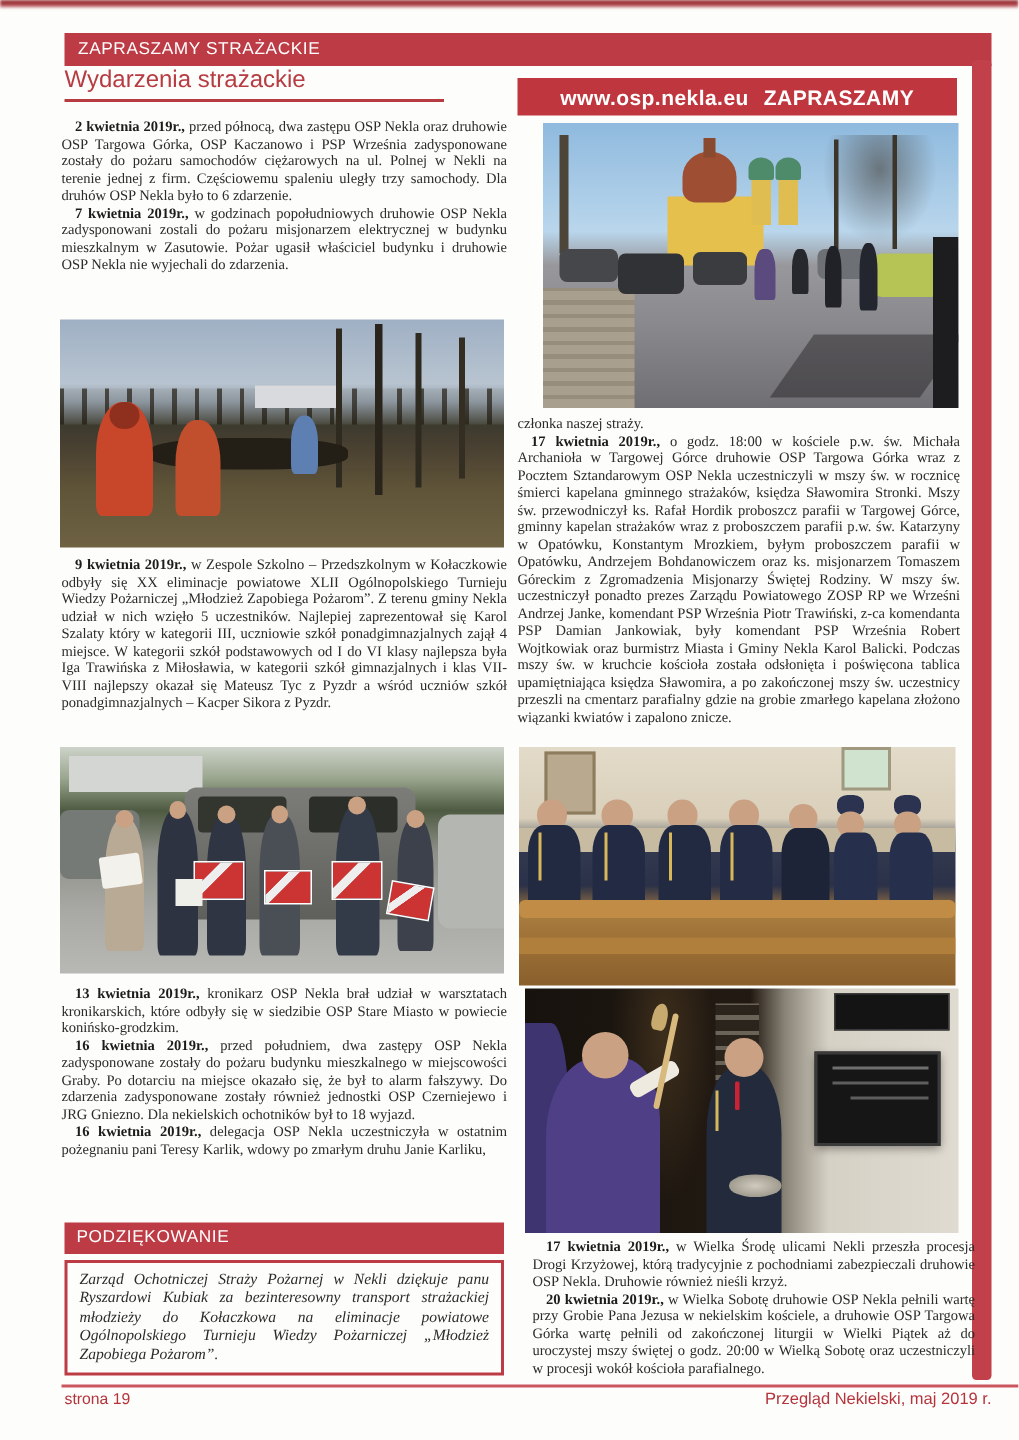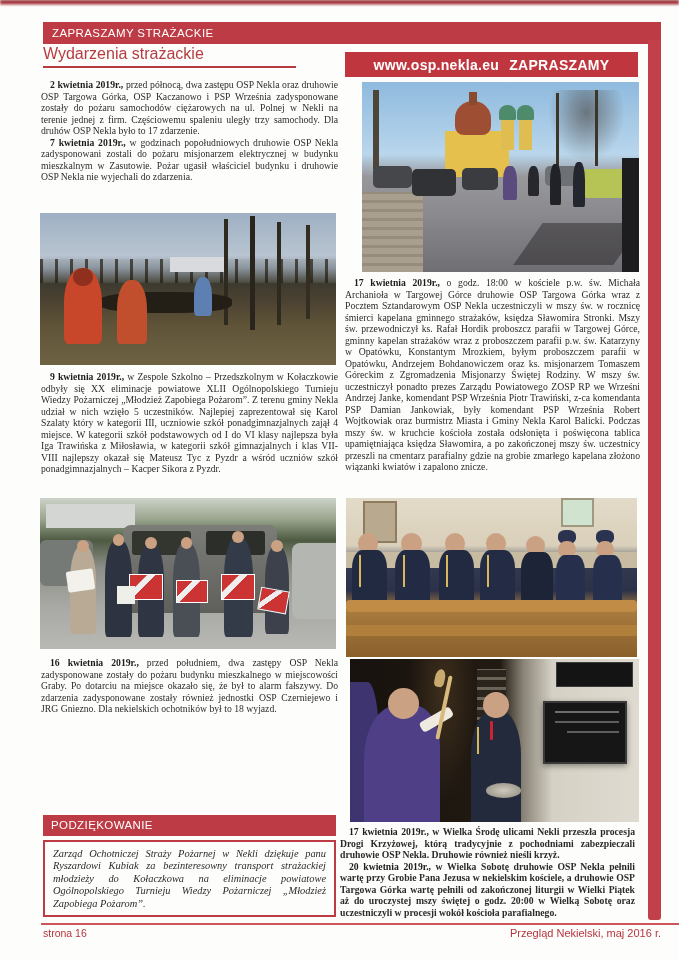--- a/index.html
+++ b/index.html
@@ -49,21 +49,21 @@
 <div class="abs top-strip"></div>
 
 <div class="abs info-bar">
   <span>ZAPRASZAMY STRAŻACKIE</span>
 </div>
 
 <div class="abs section-title">Wydarzenia strażackie</div>
 <div class="abs title-underline"></div>
 
 <div class="abs tblock" style="left:41px;top:79px;">
-  <p><b>2 kwietnia 2019r.,</b><span> przed północą, dwa zastępu OSP Nekla oraz druhowie OSP Targowa Górka, OSP Kaczanowo i PSP Września zadysponowane zostały do pożaru samochodów ciężarowych na ul. Polnej w Nekli na terenie jednej z firm. Częściowemu spaleniu uległy trzy samochody. Dla druhów OSP Nekla było to 17 zdarzenie.</span></p>
+  <p><b>2 kwietnia 2019r.,</b><span> przed północą, dwa zastępu OSP Nekla oraz druhowie OSP Targowa Górka, OSP Kaczanowo i PSP Września zadysponowane zostały do pożaru samochodów ciężarowych na ul. Polnej w Nekli na terenie jednej z firm. Częściowemu spaleniu uległy trzy samochody. Dla druhów OSP Nekla było to 6 zdarzenie.</span></p>
   <p><b>7 kwietnia 2019r.,</b><span> w godzinach popołudniowych druhowie OSP Nekla zadysponowani zostali do pożaru misjonarzem elektrycznej w budynku mieszkalnym w Zasutowie. Pożar ugasił właściciel budynku i druhowie OSP Nekla nie wyjechali do zdarzenia.</span></p>
 </div>
 
 <div class="photo" style="left:40px;top:213px;width:296px;height:152px;
      background:linear-gradient(180deg,#9fb0c4 0%,#b8c4d0 28%,#8f9aa6 36%,#3c3a2e 46%,#4c4232 58%,#5f5438 74%,#6e6243 100%);">
   <div style="left:0;top:30%;width:100%;height:16%;background:repeating-linear-gradient(90deg,rgba(40,35,25,.75) 0 3px,rgba(130,135,130,.2) 3px 15px);"></div>
   <div style="left:44%;top:29%;width:19%;height:10%;background:#d8dade;"></div>
   <div style="left:62%;top:4%;width:4px;height:70%;background:#2e2a20;"></div>
   <div style="left:71%;top:2%;width:5px;height:75%;background:#2a251c;"></div>
   <div style="left:80%;top:6%;width:4px;height:68%;background:#2e2a20;"></div>
@@ -101,21 +101,23 @@
   <div style="left:78%;top:28%;width:4%;height:8%;background:#caa183;border-radius:50%;"></div>
   <div style="left:9%;top:48%;width:9%;height:14%;background:#f2f1ec;border-radius:2px;transform:rotate(-8deg);"></div>
   <div style="left:30%;top:50%;width:11%;height:16%;background:linear-gradient(135deg,#c33 30%,#eee 31% 45%,#c33 46%);border:1px solid #fff;"></div>
   <div style="left:46%;top:54%;width:10%;height:14%;background:linear-gradient(135deg,#c33 30%,#eee 31% 45%,#c33 46%);border:1px solid #fff;"></div>
   <div style="left:61%;top:50%;width:11%;height:16%;background:linear-gradient(135deg,#c33 30%,#eee 31% 45%,#c33 46%);border:1px solid #fff;"></div>
   <div style="left:74%;top:60%;width:9%;height:14%;background:linear-gradient(135deg,#c33 30%,#eee 31% 45%,#c33 46%);border:1px solid #fff;transform:rotate(10deg);"></div>
   <div style="left:26%;top:58%;width:6%;height:12%;background:#efefea;"></div>
 </div>
 
 <div class="abs tblock" style="left:41px;top:657px;">
+  <p><b>13 kwietnia 2019r.,</b><span> kronikarz OSP Nekla brał udział w warsztatach kronikarskich, które odbyły się w siedzibie OSP Stare Miasto w powiecie konińsko-grodzkim.</span></p>
   <p><b>16 kwietnia 2019r.,</b><span> przed południem, dwa zastępy OSP Nekla zadysponowane zostały do pożaru budynku mieszkalnego w miejscowości Graby. Po dotarciu na miejsce okazało się, że był to alarm fałszywy. Do zdarzenia zadysponowane zostały również jednostki OSP Czerniejewo i JRG Gniezno. Dla nekielskich ochotników był to 18 wyjazd.</span></p>
+  <p><b>16 kwietnia 2019r.,</b><span> delegacja OSP Nekla uczestniczyła w ostatnim pożegnaniu pani Teresy Karlik, wdowy po zmarłym druhu Janie Karliku,</span></p>
 </div>
 
 <div class="abs thanks-bar">
   <span>PODZIĘKOWANIE</span>
 </div>
 <div class="abs thanks-box">
   <span>Zarząd Ochotniczej Straży Pożarnej w Nekli dziękuje panu Ryszardowi Kubiak za bezinteresowny transport strażackiej młodzieży do Kołaczkowa na eliminacje powiatowe Ogólnopolskiego Turnieju Wiedzy Pożarniczej „Młodzież Zapobiega Pożarom”.</span>
 </div>
 
 <div class="abs right-bar"></div>
@@ -146,20 +148,21 @@
   <div style="right:22%;top:44%;width:12%;height:11%;background:#6d7075;border-radius:5px;"></div>
   <div style="left:51%;top:44%;width:5%;height:18%;background:#5a4a7e;border-radius:40% 40% 10% 10%;"></div>
   <div style="left:60%;top:44%;width:4%;height:16%;background:#26282e;border-radius:40% 40% 10% 10%;"></div>
   <div style="left:68%;top:43%;width:4%;height:22%;background:#202228;border-radius:40% 40% 10% 10%;"></div>
   <div style="left:76%;top:42%;width:4.5%;height:24%;background:#23262e;border-radius:40% 40% 10% 10%;"></div>
   <div style="left:60%;top:74%;width:36%;height:22%;background:rgba(30,28,30,.45);transform:skewX(-35deg);"></div>
   <div style="right:0;top:40%;width:6%;height:60%;background:#1d1d20;"></div>
 </div>
 
 <div class="abs tblock" style="left:345px;top:277px;width:295px;">
+  <p class="noindent">członka naszej straży.</p>
   <p><b>17 kwietnia 2019r.,</b><span> o godz. 18:00 w kościele p.w. św. Michała Archanioła w Targowej Górce druhowie OSP Targowa Górka wraz z Pocztem Sztandarowym OSP Nekla uczestniczyli w mszy św. w rocznicę śmierci kapelana gminnego strażaków, księdza Sławomira Stronki. Mszy św. przewodniczył ks. Rafał Hordik proboszcz parafii w Targowej Górce, gminny kapelan strażaków wraz z proboszczem parafii p.w. św. Katarzyny w Opatówku, Konstantym Mrozkiem, byłym proboszczem parafii w Opatówku, Andrzejem Bohdanowiczem oraz ks. misjonarzem Tomaszem Góreckim z Zgromadzenia Misjonarzy Świętej Rodziny. W mszy św. uczestniczył ponadto prezes Zarządu Powiatowego ZOSP RP we Wrześni Andrzej Janke, komendant PSP Września Piotr Trawiński, z-ca komendanta PSP Damian Jankowiak, były komendant PSP Września Robert Wojtkowiak oraz burmistrz Miasta i Gminy Nekla Karol Balicki. Podczas mszy św. w kruchcie kościoła została odsłonięta i poświęcona tablica upamiętniająca księdza Sławomira, a po zakończonej mszy św. uczestnicy przeszli na cmentarz parafialny gdzie na grobie zmarłego kapelana złożono wiązanki kwiatów i zapalono znicze.</span></p>
 </div>
 
 <div class="photo" style="left:346px;top:498px;width:291px;height:159px;
      background:linear-gradient(180deg,#e3dbc9 0%,#d9cfba 30%,#32394f 44%,#2b3148 58%,#a97c3f 70%,#8a5f2b 100%);">
   <div style="left:6%;top:2%;width:10%;height:24%;background:#b9a98e;border:2px solid #8d7c5e;"></div>
   <div style="left:74%;top:0;width:10%;height:16%;background:#cfe3cf;border:2px solid #a0987f;"></div>
   <div style="left:0;top:34%;width:100%;height:10%;background:#c7bba2;"></div>
   <div style="left:4%;top:22%;width:7%;height:13%;background:#caa183;border-radius:50%;"></div>
   <div style="left:19%;top:22%;width:7%;height:13%;background:#caa183;border-radius:50%;"></div>
@@ -200,20 +203,20 @@
   <div style="left:24%;top:34%;width:12%;height:7%;background:#efeadf;border-radius:4px;transform:rotate(-30deg);"></div>
   <div style="left:32%;top:10%;width:4px;height:40%;background:#d8b97e;transform:rotate(12deg);border-radius:2px;"></div>
   <div style="left:29.5%;top:6%;width:10px;height:18px;background:#c8a96e;border-radius:50% 50% 30% 30%;transform:rotate(12deg);"></div>
   <div style="left:42%;top:32%;width:17%;height:68%;background:#232a3c;border-radius:40% 40% 0 0;"></div>
   <div style="left:46%;top:20%;width:9%;height:16%;background:#caa183;border-radius:50%;"></div>
   <div style="left:48.5%;top:38%;width:3px;height:12%;background:#c23;border-radius:1px;"></div>
   <div style="left:44%;top:42%;width:2px;height:16%;background:#d8b75a;"></div>
   <div style="left:47%;top:76%;width:12%;height:9%;background:radial-gradient(#cfcabd,#8d887c);border-radius:50%;"></div>
 </div>
 
-<div class="abs tblock" style="left:340px;top:826px;width:295px;font-weight:bold;">
+<div class="abs tblock" style="left:355px;top:826px;width:295px;">
   <p><b>17 kwietnia 2019r.,</b><span> w Wielka Środę ulicami Nekli przeszła procesja Drogi Krzyżowej, którą tradycyjnie z pochodniami zabezpieczali druhowie OSP Nekla. Druhowie również nieśli krzyż.</span></p>
   <p><b>20 kwietnia 2019r.,</b><span> w Wielka Sobotę druhowie OSP Nekla pełnili wartę przy Grobie Pana Jezusa w nekielskim kościele, a druhowie OSP Targowa Górka wartę pełnili od zakończonej liturgii w Wielki Piątek aż do uroczystej mszy świętej o godz. 20:00 w Wielką Sobotę oraz uczestniczyli w procesji wokół kościoła parafialnego.</span></p>
 </div>
 
 <div class="abs footer-line"></div>
-<div class="abs footer-left">strona 16</div>
-<div class="abs footer-right">Przegląd Nekielski, maj 2016 r.</div>
+<div class="abs footer-left">strona 19</div>
+<div class="abs footer-right">Przegląd Nekielski, maj 2019 r.</div>
 
 </body></html>

